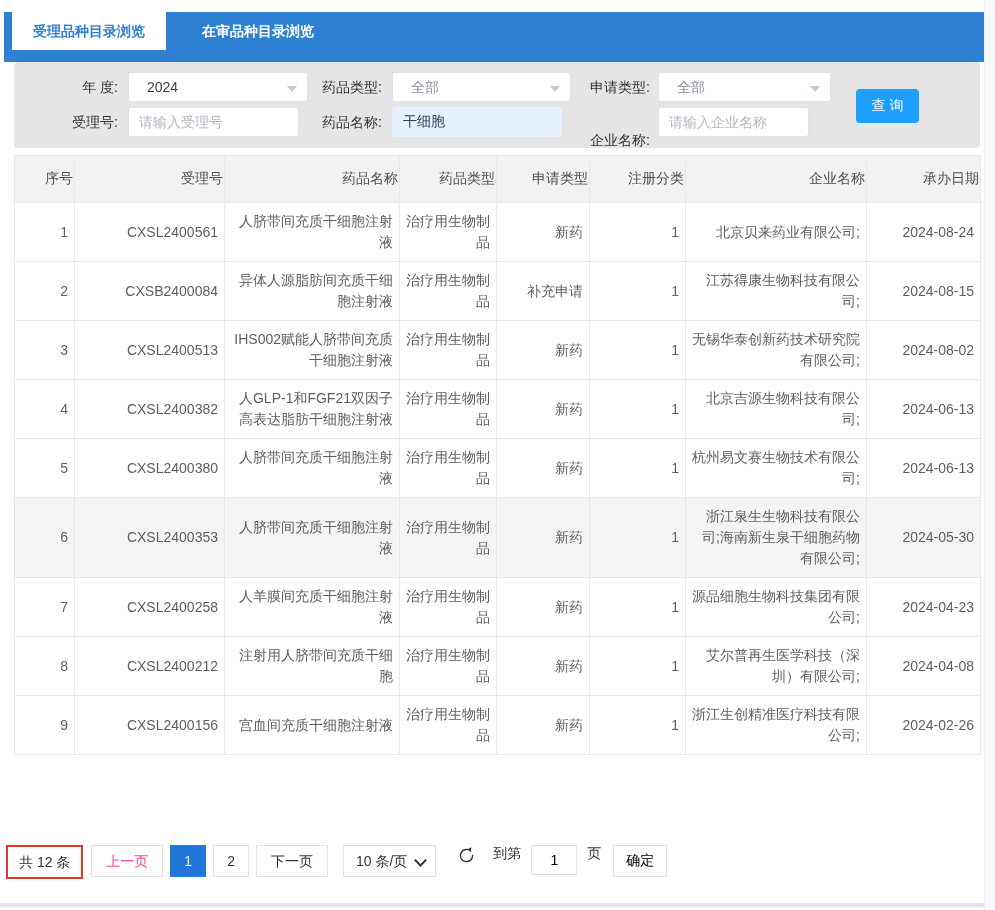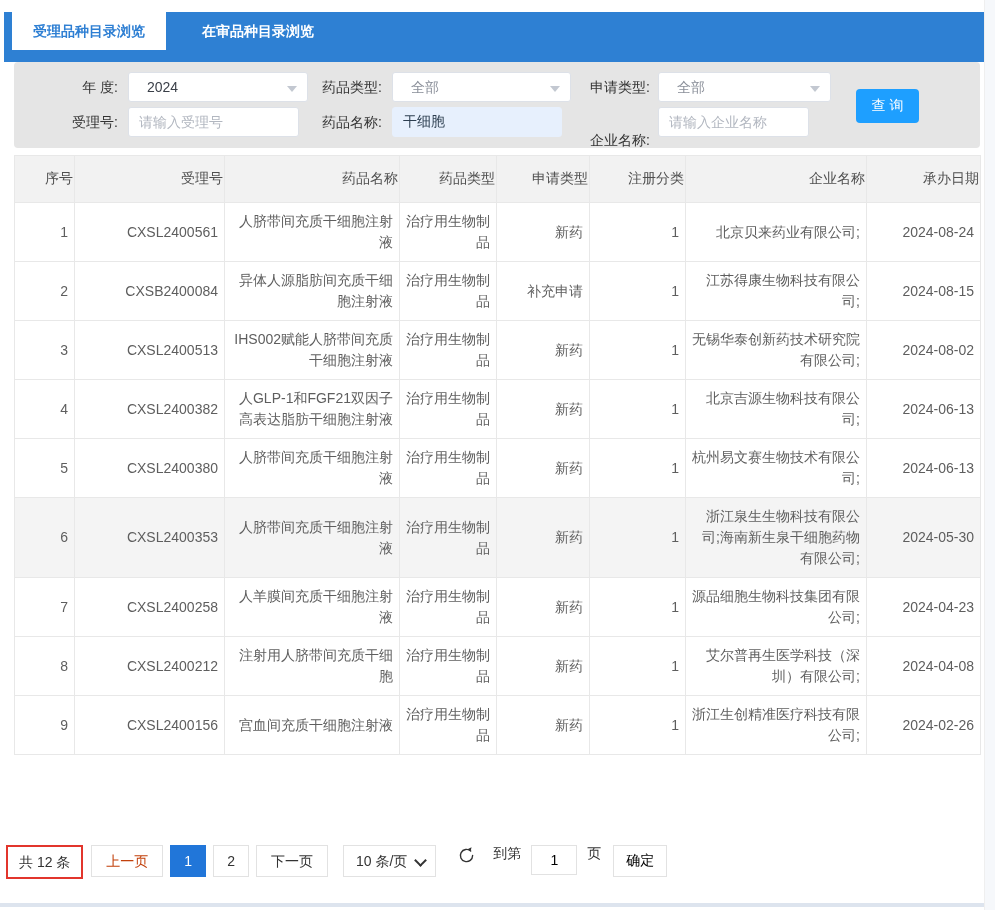--- a/index.html
+++ b/index.html
@@ -107,21 +107,21 @@
   }
   .total { display: inline-block; padding: 0 8px; line-height: 26px; color: #333; }
   .pg {
     display: inline-block; height: 30px; line-height: 30px;
     border: 1px solid #e2e2e2; background: #fff;
     padding: 0 14px; margin-right: 7px; cursor: pointer; color: #333;
     box-sizing: content-box; text-align: center;
   }
   .pg.num { padding: 0 13px; }
   .pg.active { background: #2176d9; border-color: #2176d9; color: #fff; }
-  .pg.disabled { color: #c2410c; cursor: default; }
+  .pg.disabled { color: #ec4899; cursor: default; }
   .size-select {
     position: relative; display: inline-block;
     height: 30px; line-height: 30px;
     border: 1px solid #e2e2e2; background: #fff;
     padding: 0 28px 0 12px; margin: 0 10px 0 8px; cursor: pointer;
   }
   .size-select .chev {
     position: absolute; right: 10px; top: 10px;
     width: 7px; height: 7px;
     border-right: 2px solid #333; border-bottom: 2px solid #333;

